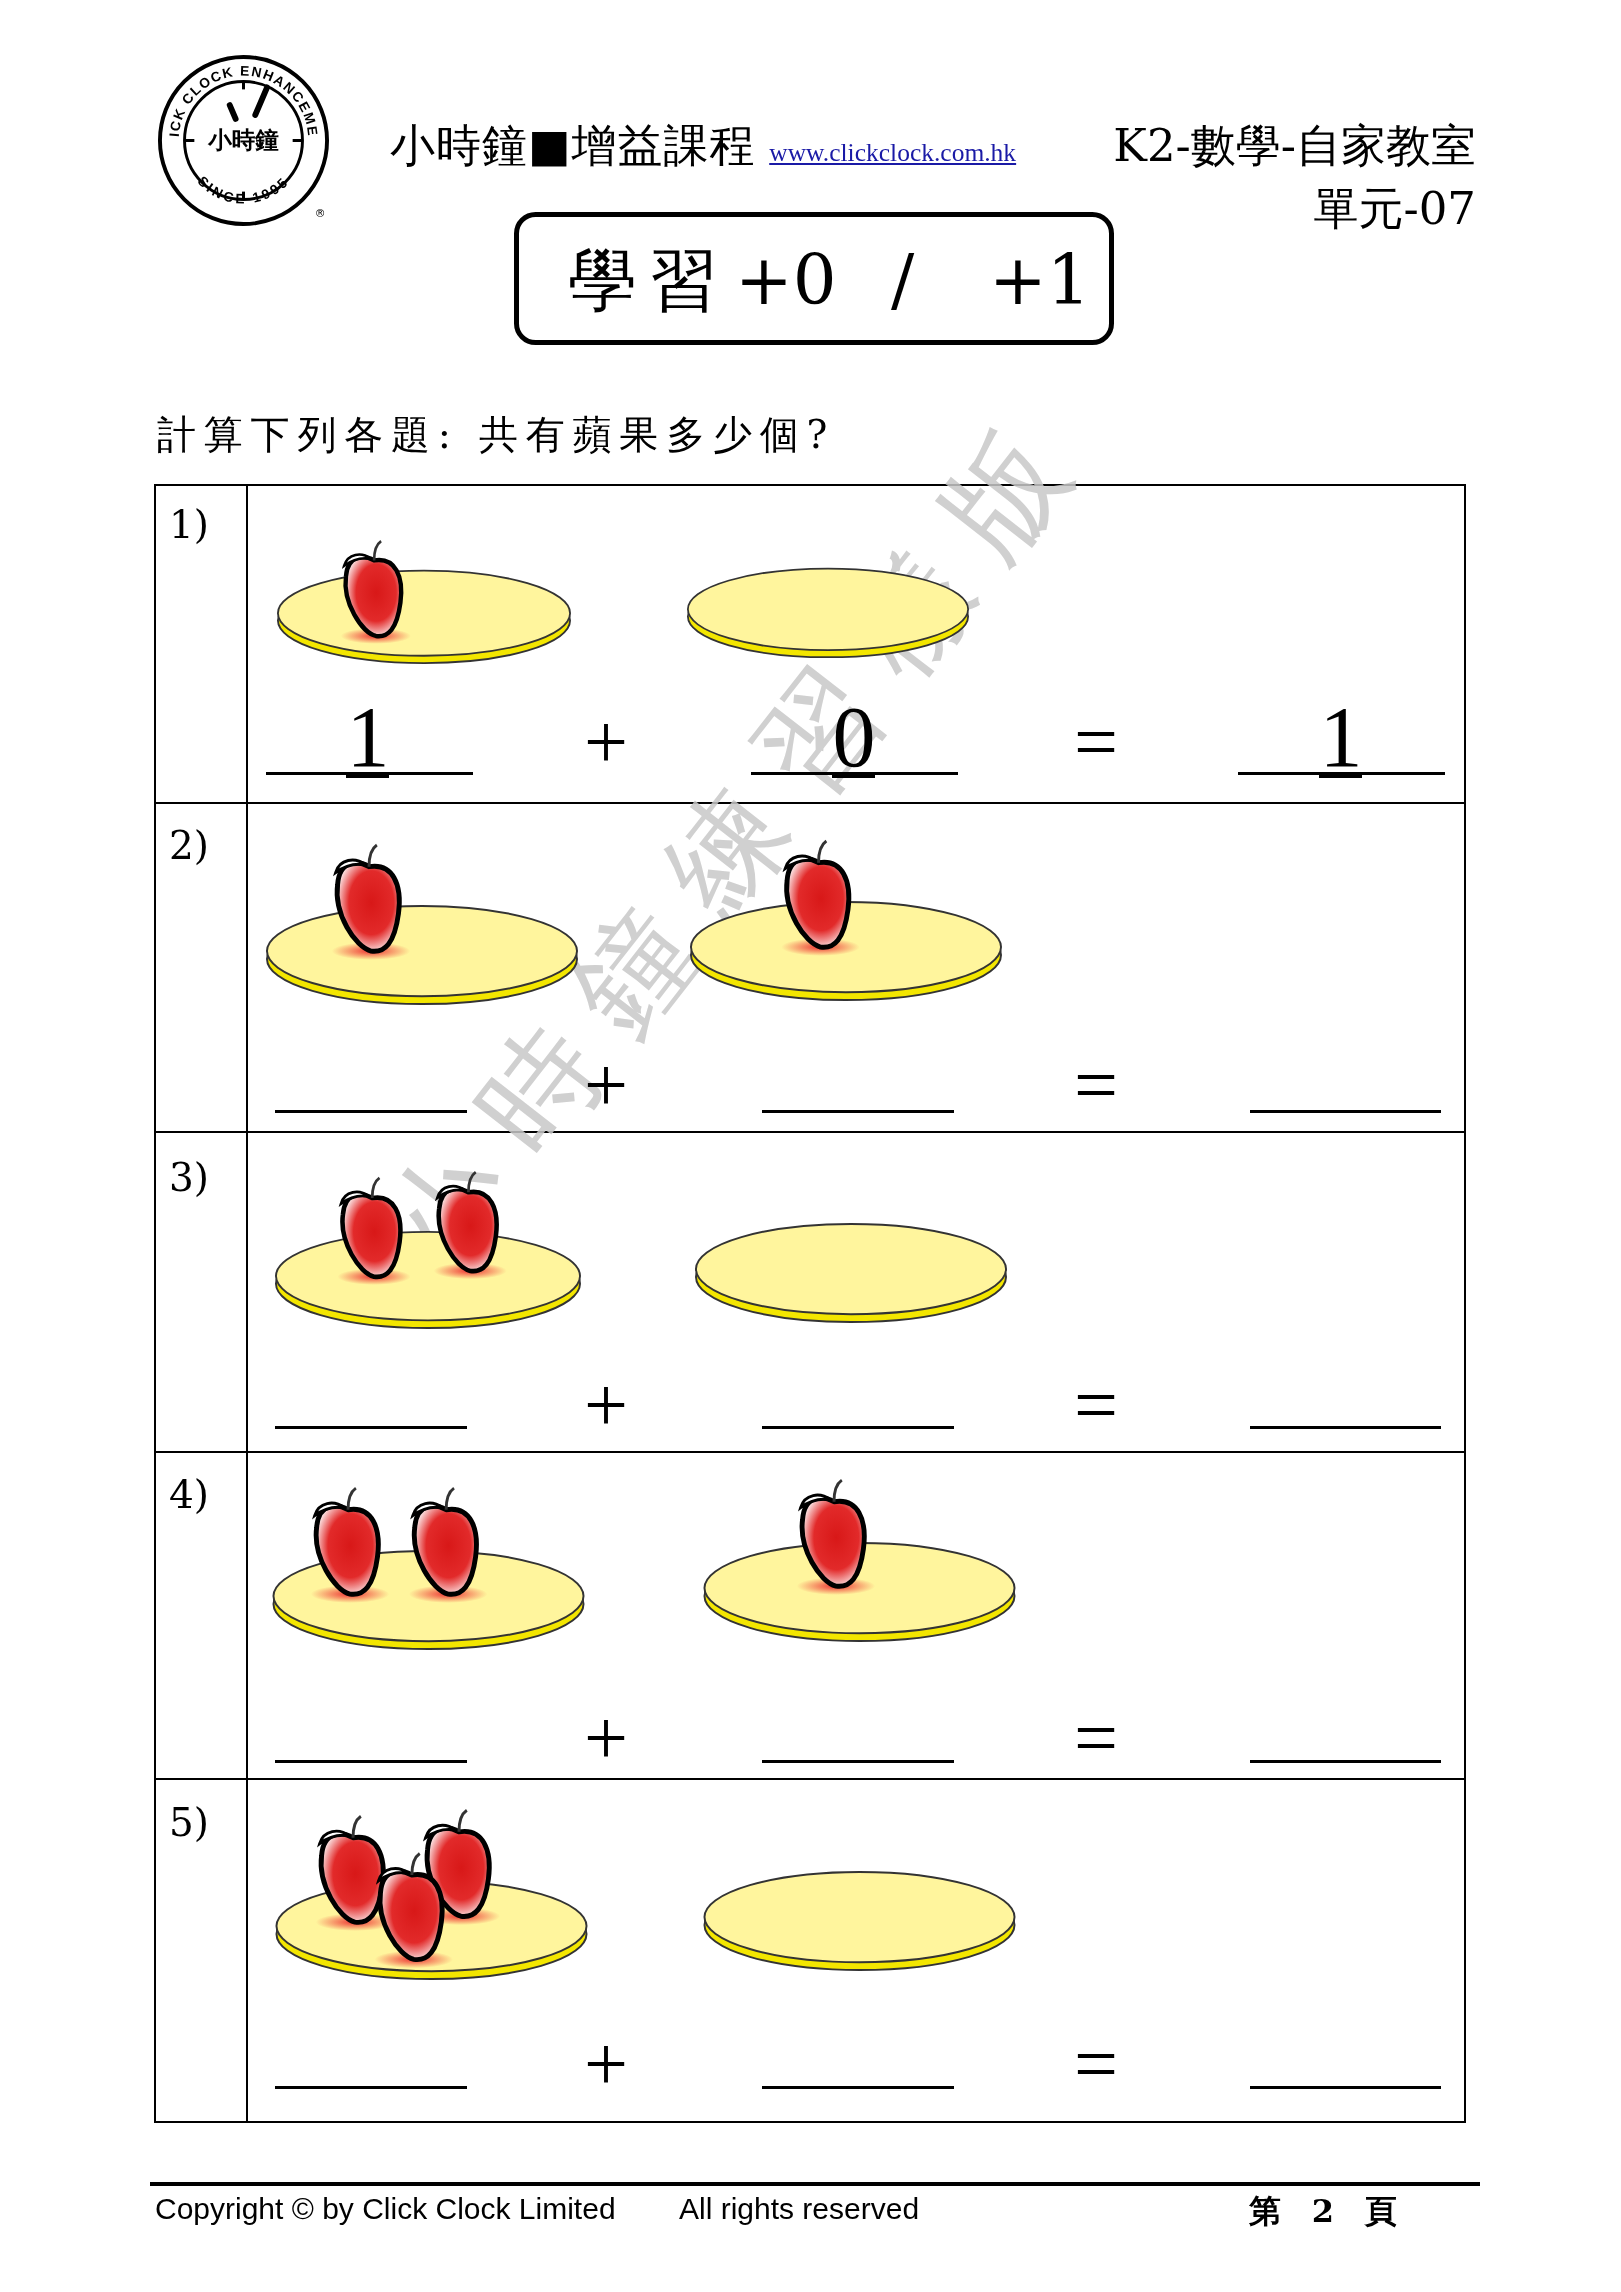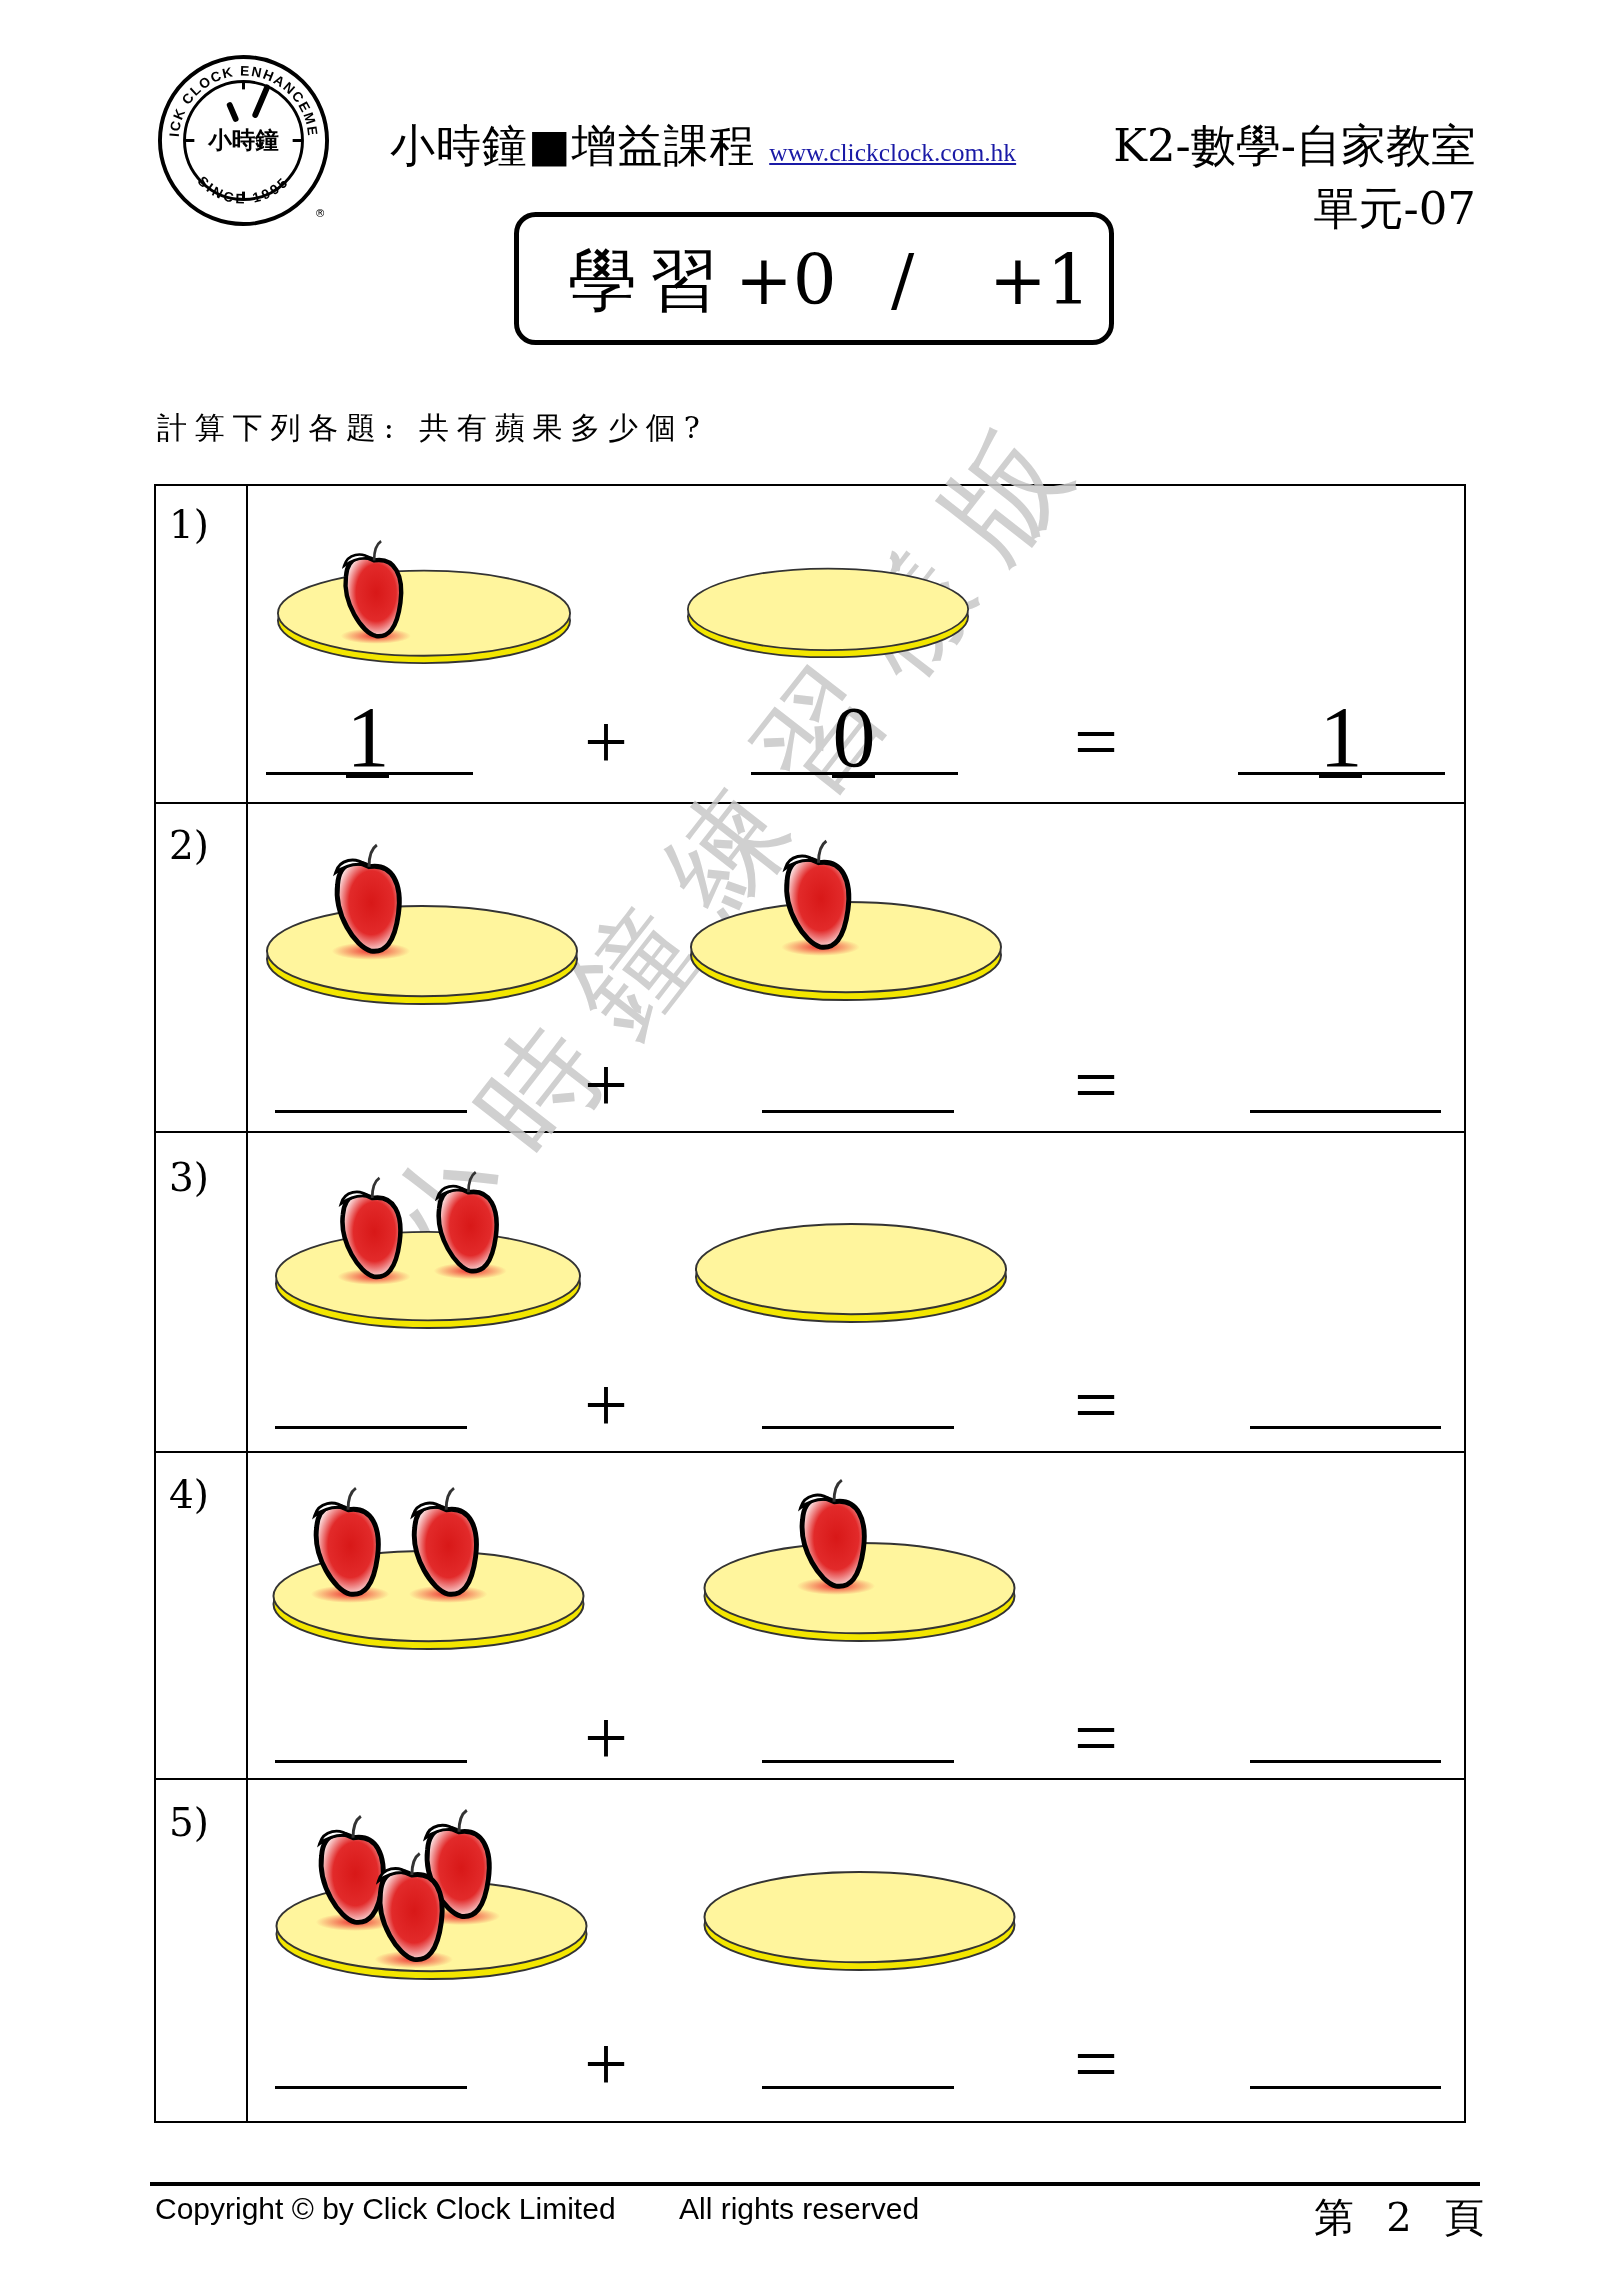--- a/index.html
+++ b/index.html
@@ -10,21 +10,21 @@
   
   .logo { left:157px; top:54px; width:173px; height:173px; }
   .brand { left:390px; top:116px; font-size:45px; white-space:nowrap; letter-spacing:1px; }
   .brand .url { font-family:"Liberation Serif", serif; font-size:25.5px; color:#1a1aa6; text-decoration:underline; margin-left:13.7px; letter-spacing:0; }
   .course { right:145px; top:116px; font-size:45px; white-space:nowrap; text-align:right; }
   .unit { right:145px; top:179px; font-size:45px; white-space:nowrap; }
 
   .title-box { left:514px; top:212px; width:600px; height:133px; border:5.9px solid #000; border-radius:21.6px; box-sizing:border-box; }
   .title-box span { position:absolute; top:23.5px; font-size:69px; line-height:78px; }
 
-  .instruction { left:157px; top:408px; font-size:30px; letter-spacing:7.8px; white-space:nowrap; }
+  .instruction { left:157px; top:408px; font-size:39px; letter-spacing:7.8px; white-space:nowrap; }
 
   
   .table { left:154px; top:484px; width:1312px; height:1639px; border:2.9px solid #000; box-sizing:border-box; }
   .col-divider { left:246px; top:484px; width:2px; height:1639px; background:#000; }
   .row-line { left:154px; width:1312px; height:2px; background:#000; }
 
   .qnum { font-size:39px; left:169px; }
 
   .plate { }
   .plate svg { display:block; width:100%; height:100%; overflow:visible; }
@@ -35,21 +35,21 @@
   .op { font-size:78px; line-height:78px; font-family:"Liberation Serif", serif; font-weight:300; }
 
   
   .watermark { left:412px; top:1176px; font-size:118px; color:#c8c8c8; white-space:nowrap; letter-spacing:33px;
                transform:rotate(-52deg); transform-origin:left center; font-family:"DejaVu Serif", serif; opacity:0.85; pointer-events:none; }
 
   
   .footer-line { left:150px; top:2182px; width:1330px; height:3.9px; background:#000; }
   .footer-left { left:155px; top:2192px; font-family:"Liberation Sans", sans-serif; font-size:30px; white-space:nowrap; }
   .footer-mid { left:679px; top:2192px; font-family:"Liberation Sans", sans-serif; font-size:30px; white-space:nowrap; }
-  .footer-right { left:1314px; top:2190px; font-size:40px; white-space:nowrap; letter-spacing:9.8px; }
+  .footer-right { left:1249px; top:2190px; font-size:32px; white-space:nowrap; letter-spacing:9.8px;font-weight:bold; }
 </style>
 </head>
 <body>
 
 <div class="abs logo">
   <svg viewBox="0 0 176 176" width="173" height="173">
     <defs>
       <path id="ringTop" d="M 22 88 A 66 66 0 0 1 154 88"></path>
       <path id="ringBot" d="M 30 112 A 62 62 0 0 0 146 112"></path>
     </defs>

